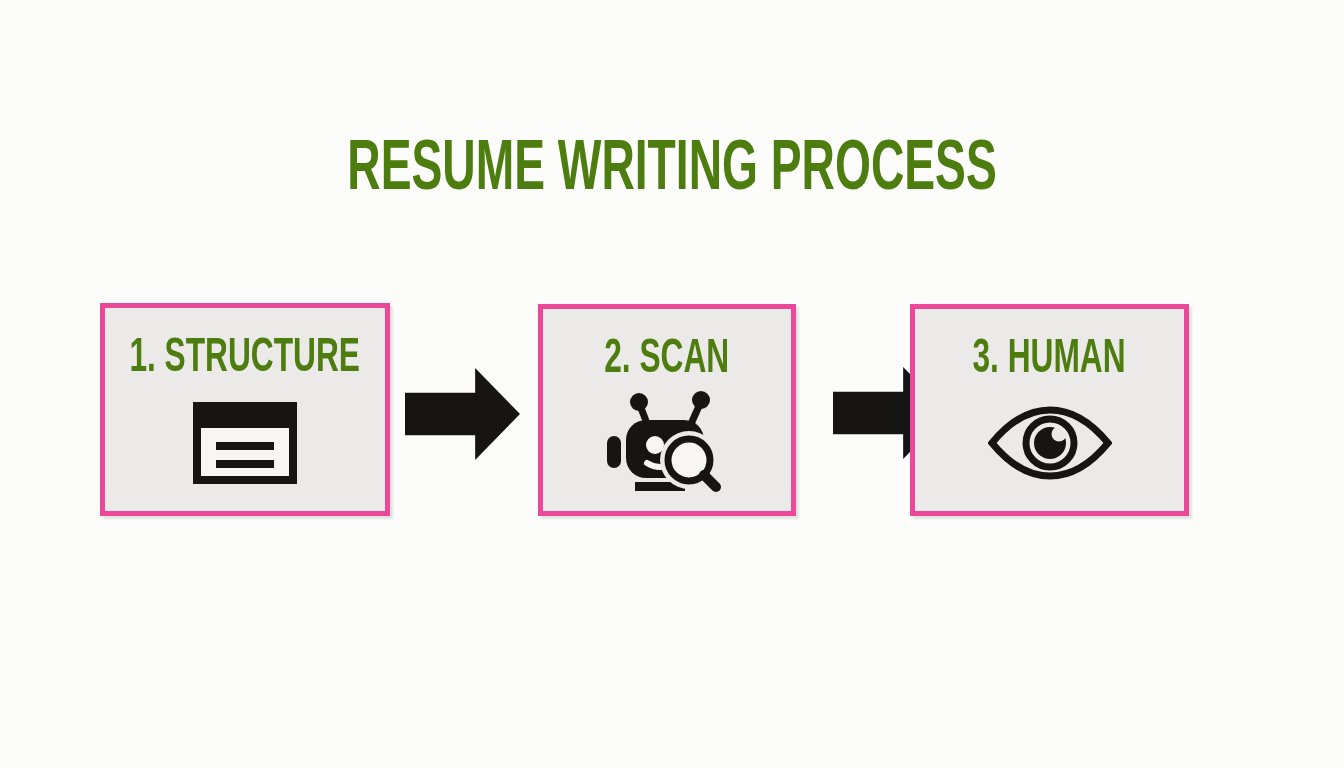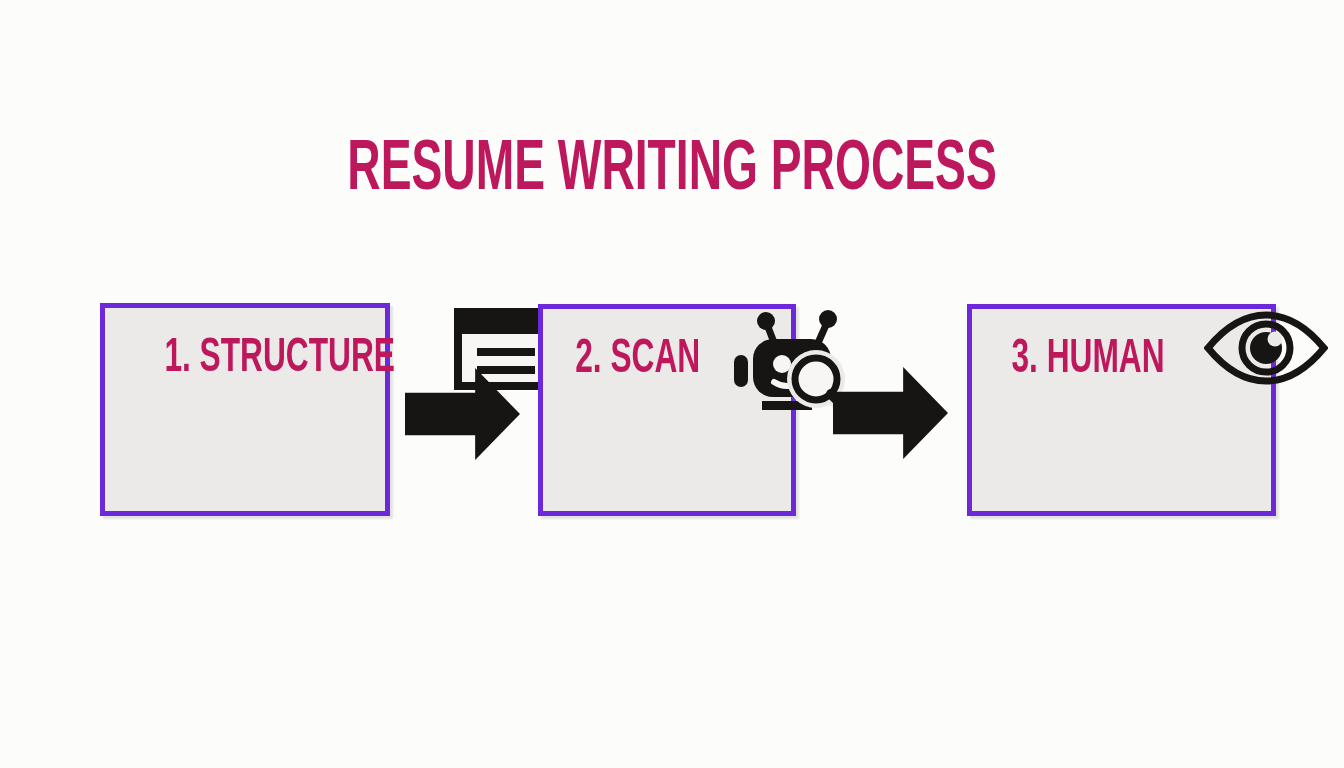--- a/index.html
+++ b/index.html
@@ -7,49 +7,49 @@
     padding: 0;
     background: #ffffff;
   }
   .canvas {
     position: relative;
     width: 1344px;
     height: 768px;
     background: #fcfcfb;
     overflow: hidden;
     font-family: "Liberation Sans", sans-serif;
-    color: #be185d;
+    color: #4d7c0f;
   }
   .diagram-title {
     position: absolute;
     top: 130px;
     left: 0;
     width: 1344px;
     margin: 0;
     text-align: center;
     font-size: 70px;
     line-height: 70px;
     font-weight: 700;
     white-space: nowrap;
     letter-spacing: 0;
     transform: scaleX(0.66);
   }
   .step-box {
     position: absolute;
     box-sizing: border-box;
     background: #eceae8;
-    border: 5px solid #6d28d9;
+    border: 5px solid #ec4899;
     box-shadow: 3px 3px 2px rgba(0,0,0,0.10);
     display: flex;
-    flex-direction: row;
-    align-items: flex-start;
+    flex-direction: column;
+    align-items: center;
   }
   .step-box.s1 { left: 100px; top: 303px; width: 290px; height: 213px; }
   .step-box.s2 { left: 538px; top: 304px; width: 258px; height: 212px; }
-  .step-box.s3 { left: 967px; top: 304px; width: 309px; height: 212px; }
+  .step-box.s3 { left: 910px; top: 304px; width: 279px; height: 212px; }
   .step-label {
     margin-top: 24px;
     font-size: 48px;
     line-height: 46px;
     font-weight: 700;
     white-space: nowrap;
     transform: scaleX(0.66);
   }
   .icon-wrap {
     flex: 1;

